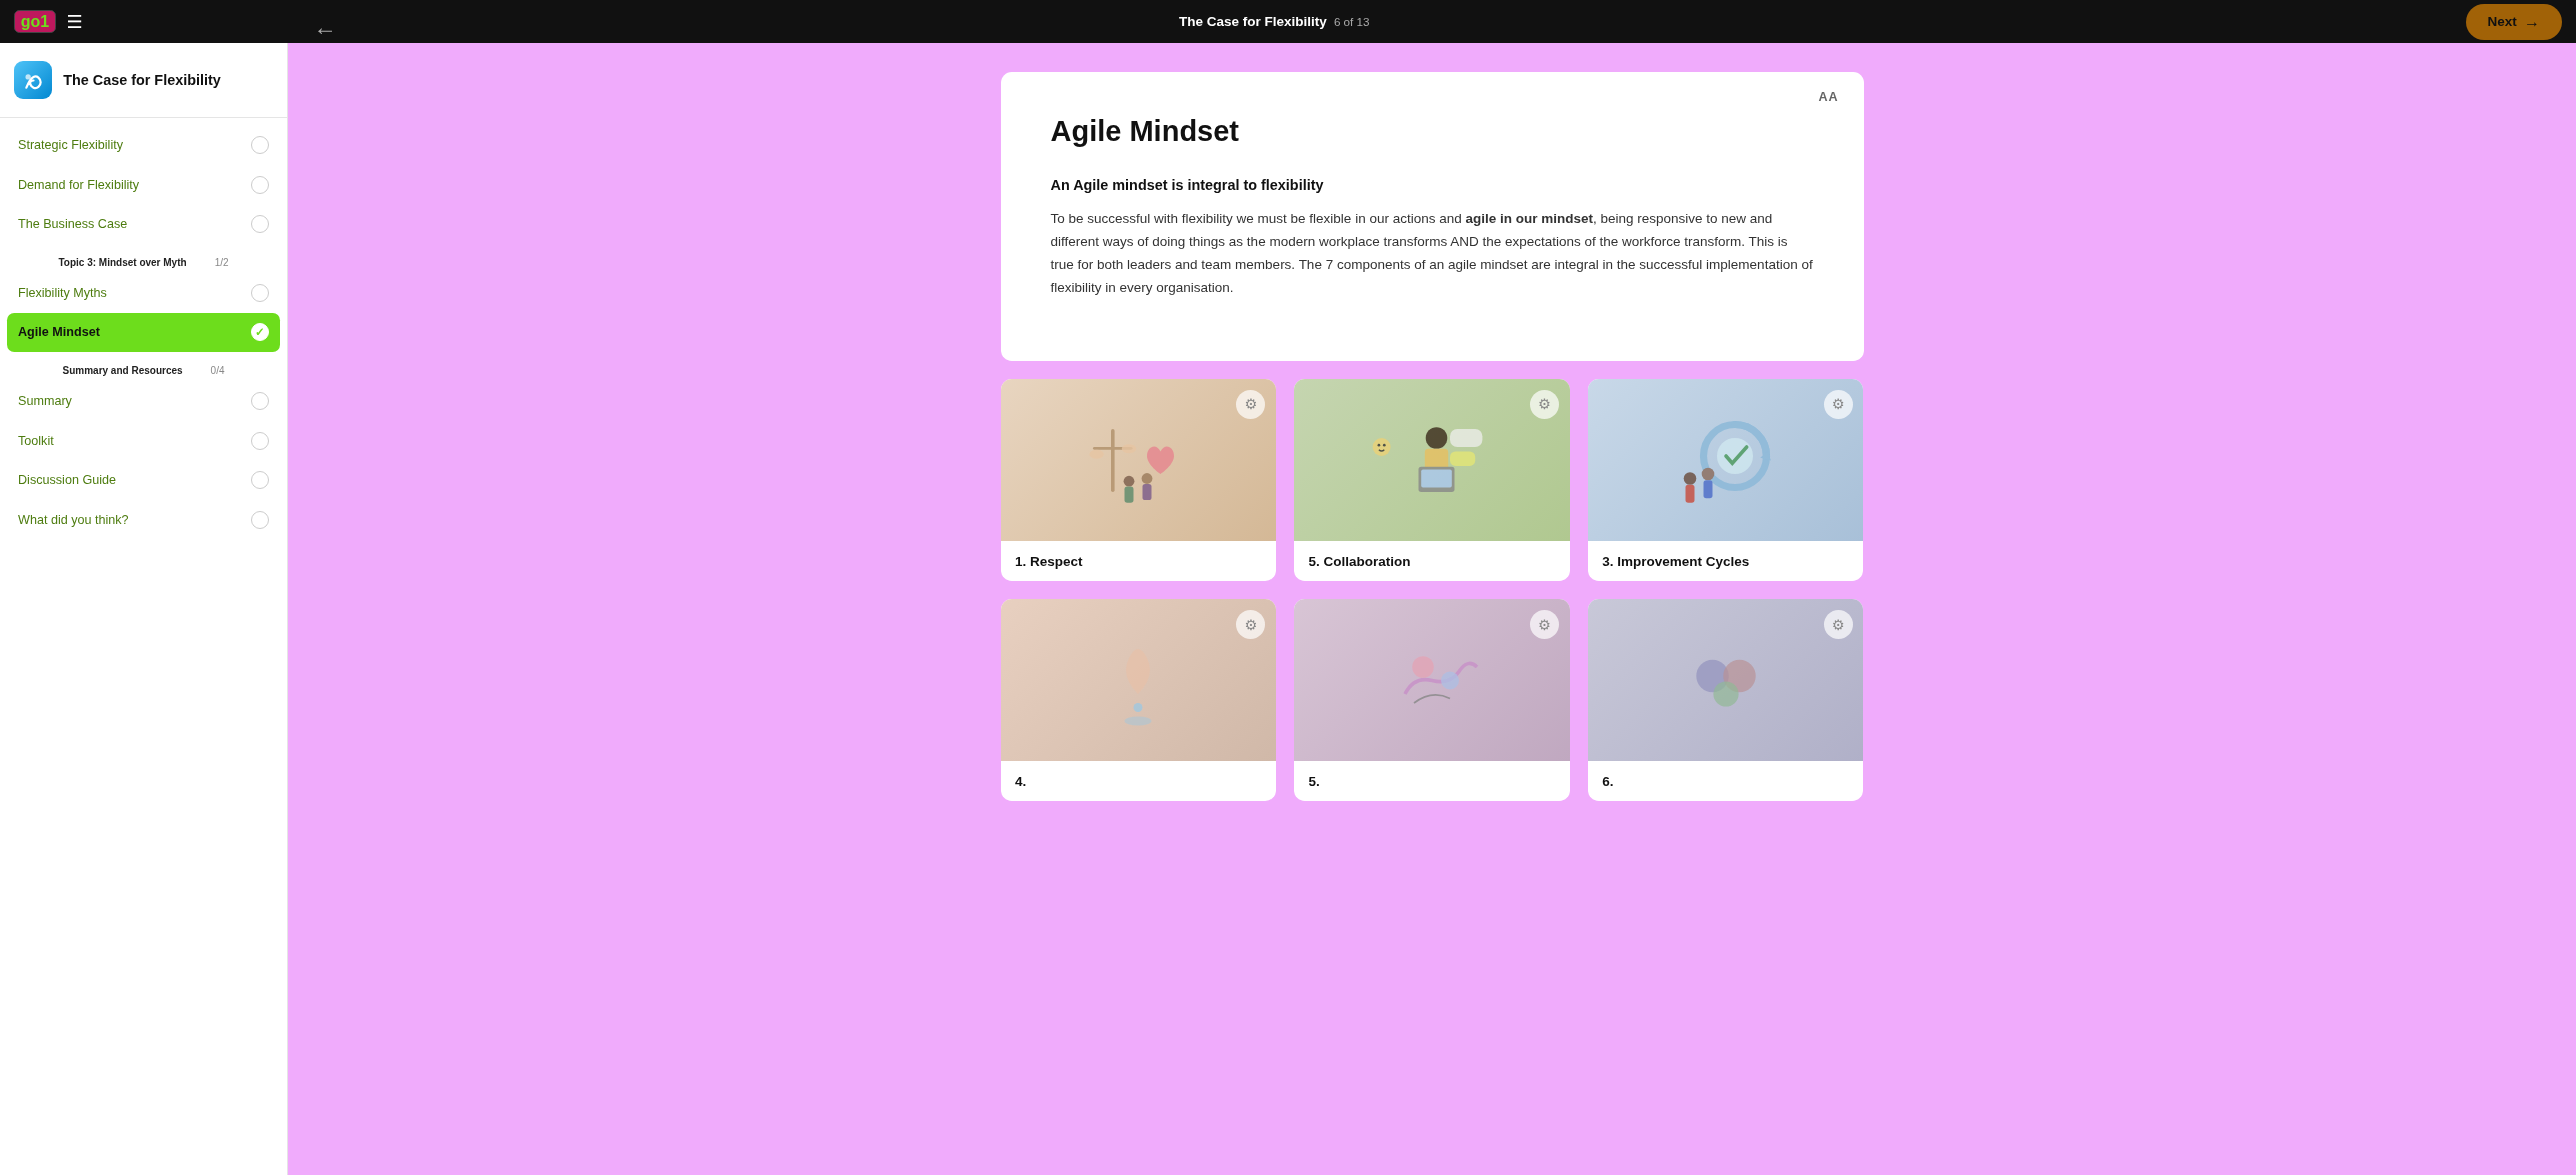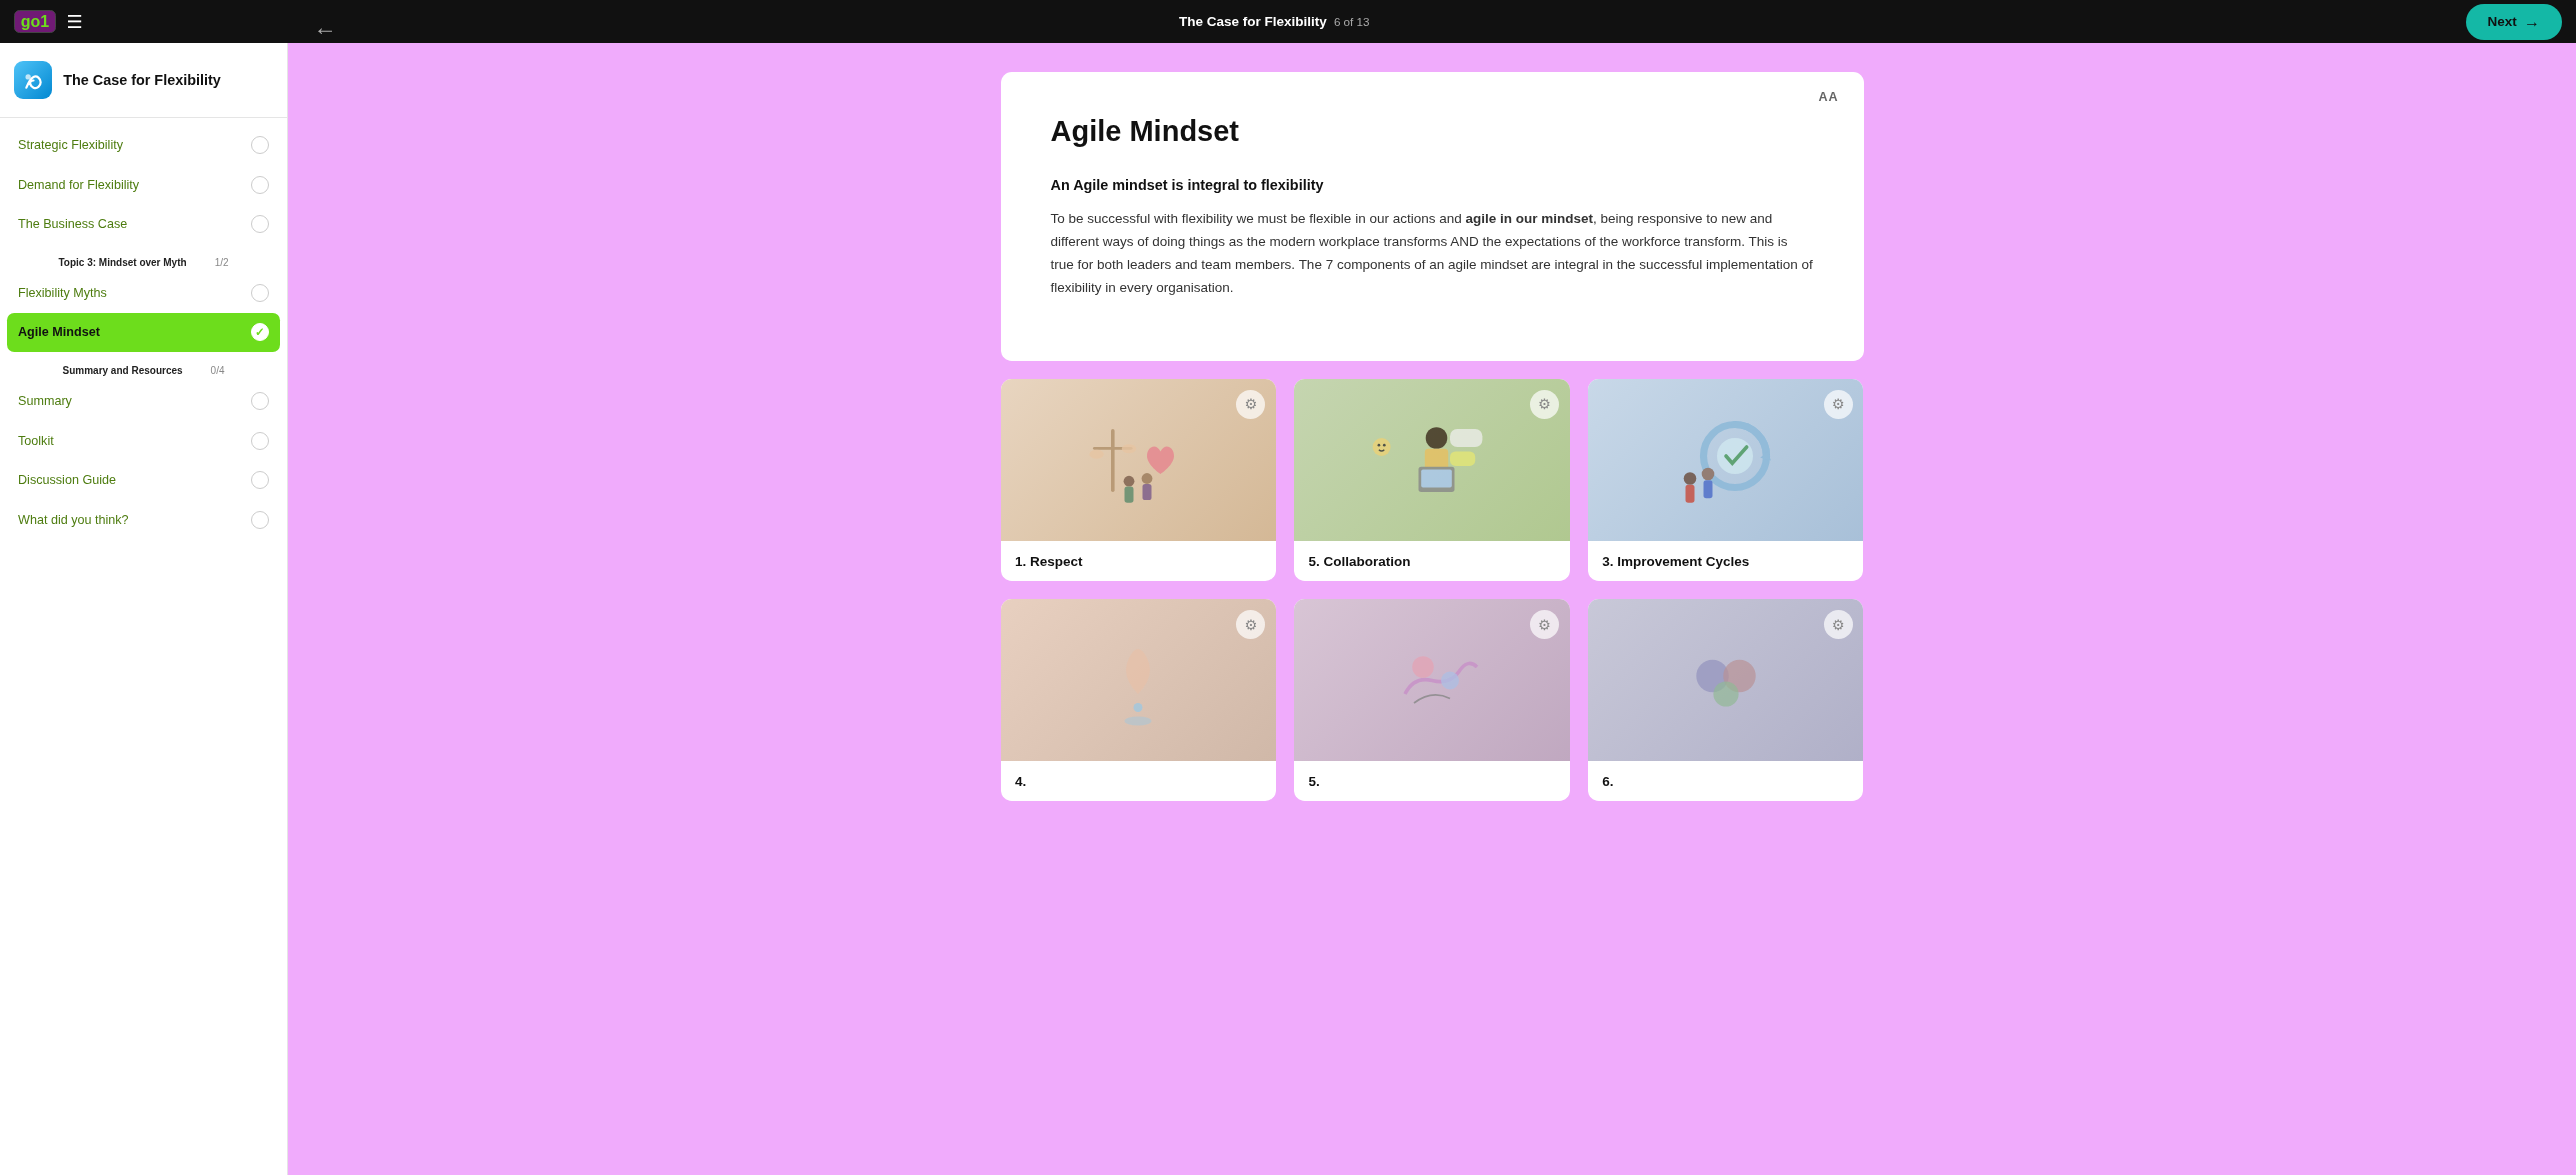--- a/index.html
+++ b/index.html
@@ -5,29 +5,29 @@
     * { box-sizing: border-box; margin: 0; padding: 0; }
     body { font-family: -apple-system, BlinkMacSystemFont, 'Segoe UI', sans-serif; background: #f0f0f0; display: flex; flex-direction: column; height: 100vh; overflow: hidden; }
 
     
     .top-bar {
       display: flex; align-items: center; justify-content: space-between;
       background: #111; height: 43px; padding: 0 14.4px; flex-shrink: 0;
     }
     .top-bar-left { display: flex; align-items: center; gap: 10.8px; }
     .go1-logo {
-      background: #701a75; color: #6ddd1c; font-weight: 900; font-size: 16px;
+      background: #be185d; color: #6ddd1c; font-weight: 900; font-size: 16px;
       border: 1.8px solid #444; border-radius: 5.4px; padding: 1.8px 5.4px;
     }
     .menu-icon { color: #fff; font-size: 18px; cursor: pointer; }
     .top-bar-center { color: #fff; font-size: 13.5px; display: flex; align-items: center; gap: 7.2px; }
     .top-bar-center .title { font-weight: 600; }
     .top-bar-center .progress { color: #aaa; font-size: 11.7px; }
     .next-btn {
-      background: #14b8a6; color: #111; font-weight: 700; font-size: 13.5px;
+      background: #a16207; color: #111; font-weight: 700; font-size: 13.5px;
       border: none; border-radius: 21.6px; padding: 9px 21.6px; cursor: pointer;
       display: flex; align-items: center; gap: 7.2px;
     }
     .next-btn .arrow { font-size: 16px; }
 
     
     .main-layout { display: flex; flex: 1; overflow: hidden; }
 
     
     .sidebar {

